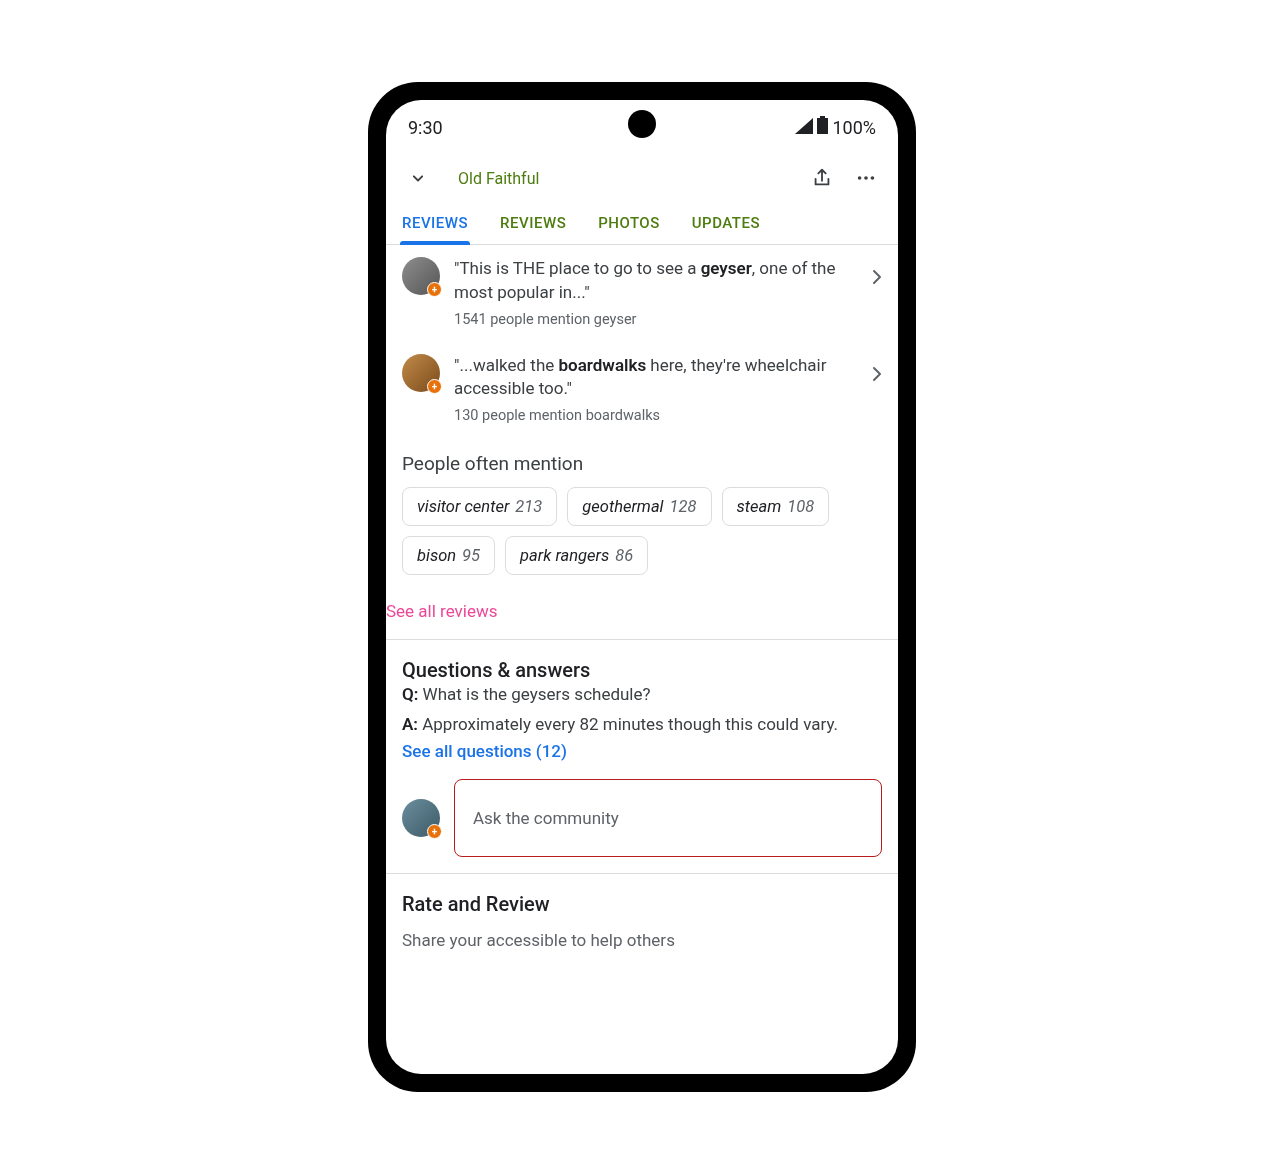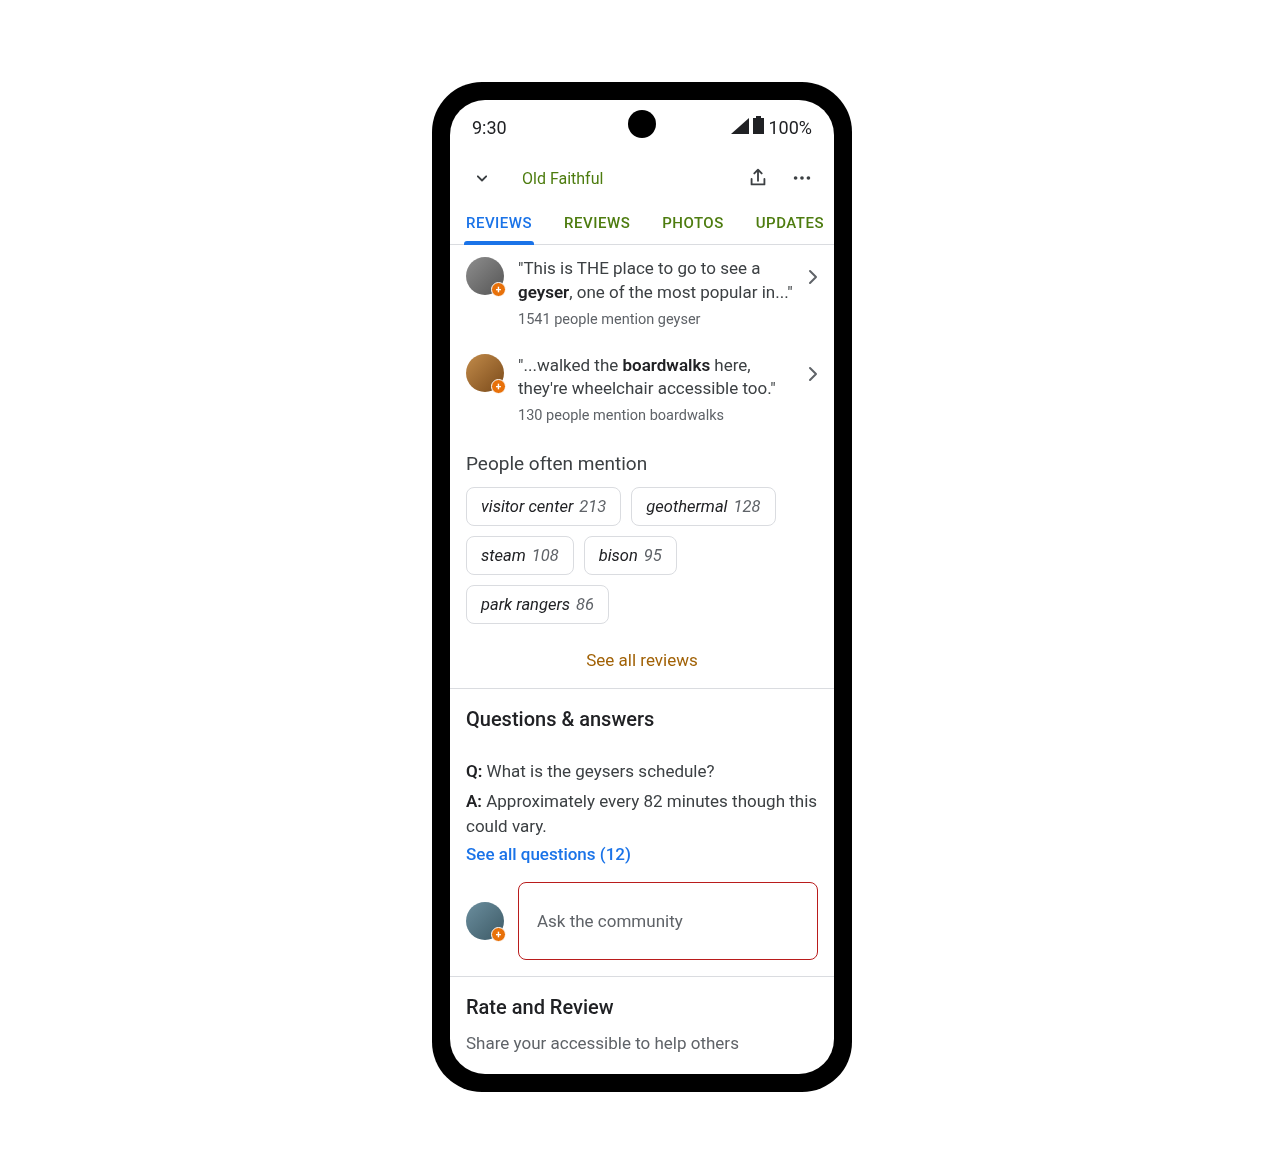--- a/index.html
+++ b/index.html
@@ -6,21 +6,21 @@
   body {
     font-family: -apple-system, BlinkMacSystemFont, "Segoe UI", Roboto, Helvetica, Arial, sans-serif;
     background: #fff;
     display: flex;
     align-items: center;
     justify-content: center;
     min-height: 1174px;
     width: 1284px;
   }
   .phone-frame {
-    width: 420px;
+    width: 548px;
     height: 1010px;
     background: #000;
     border-radius: 50px;
     padding: 18px;
     position: relative;
   }
   .screen {
     width: 100%;
     height: 100%;
     background: #fff;
@@ -167,29 +167,28 @@
     border-radius: 8px;
     padding: 9px 14px;
     font-size: 16.5px;
     color: #202124;
     cursor: pointer;
     display: flex;
     gap: 6px;
   }
   .chip-count { color: #5f6368; }
   .see-all {
-    text-align: center;
     padding: 12px 0 18px 0;
-    color: #a16207;
+    color: #ec4899;
     font-size: 17px;
     cursor: pointer;
   }
   .divider { height: 1px; background: #dadce0; }
   .qa-section { padding: 18px 16px 16px 16px; }
-  .qa-title { font-size: 20px; font-weight: 500; color: #202124; margin-bottom: 28px; }
+  .qa-title { font-size: 20px; font-weight: 500; color: #202124; margin-bottom: 0; }
   .qa-line { font-size: 17px; color: #3c4043; line-height: 1.5; margin-bottom: 4px; }
   .qa-line b { font-weight: 600; color: #202124; }
   .see-questions {
     color: #1a73e8;
     font-size: 17px;
     font-weight: 500;
     cursor: pointer;
   }
   .ask-row {
     display: flex;

